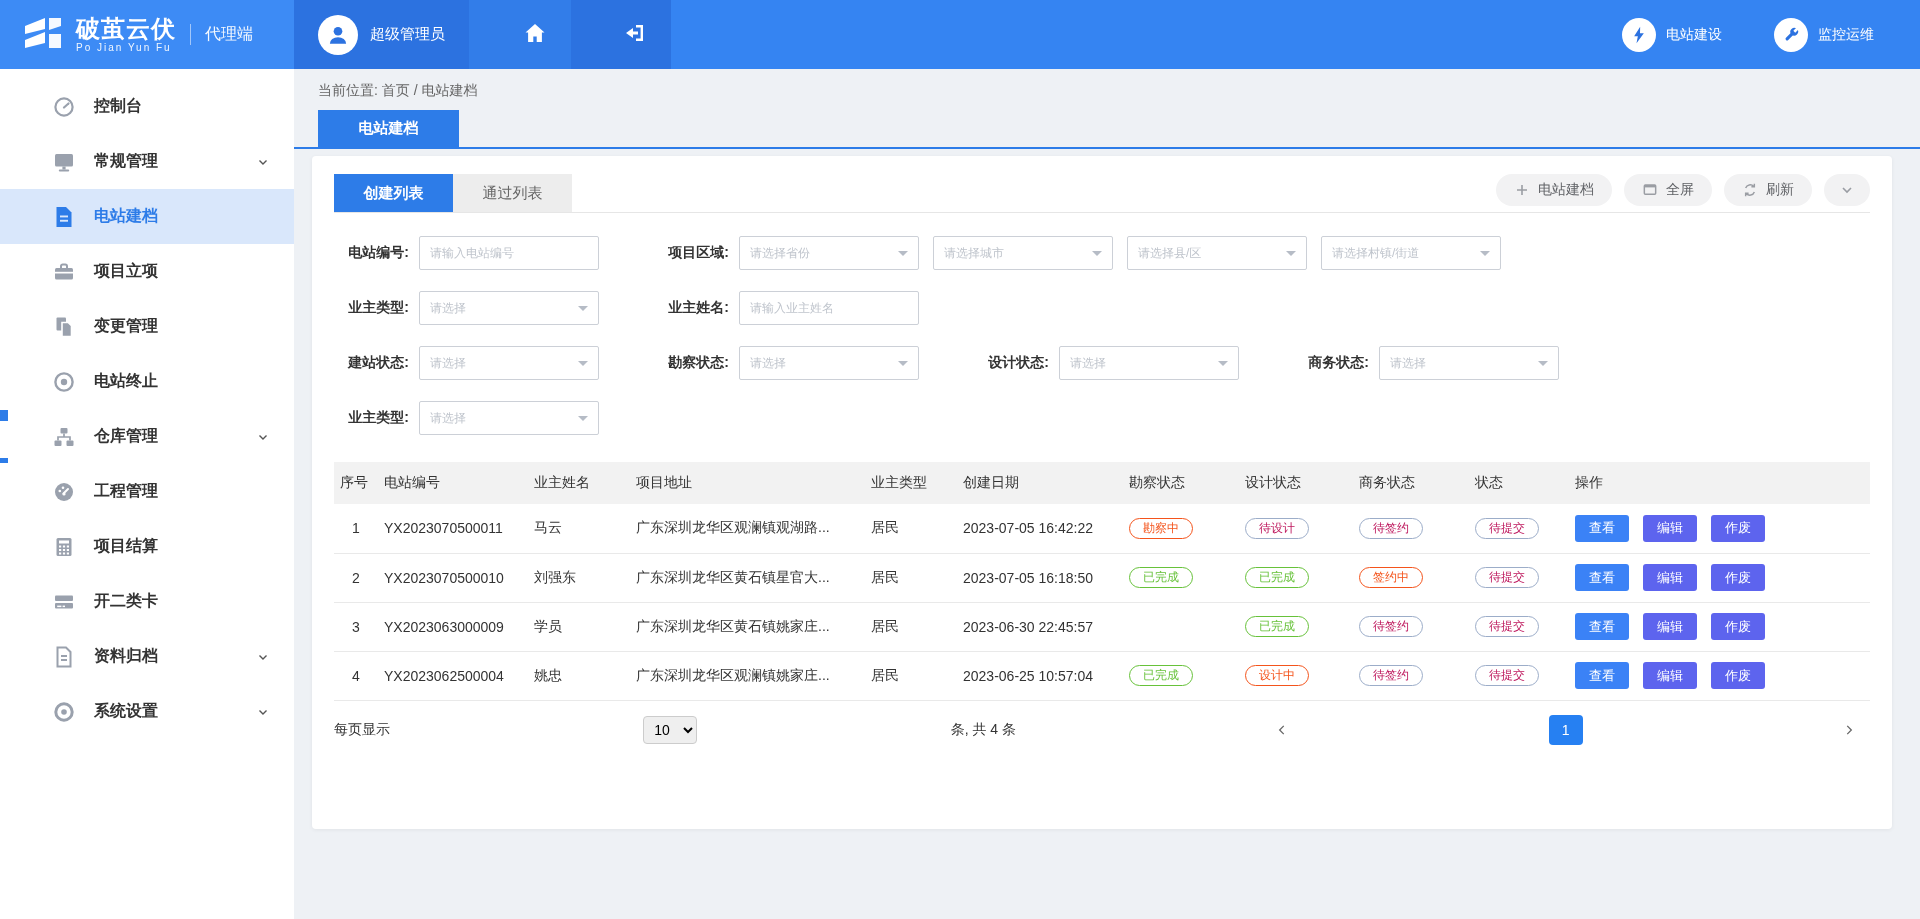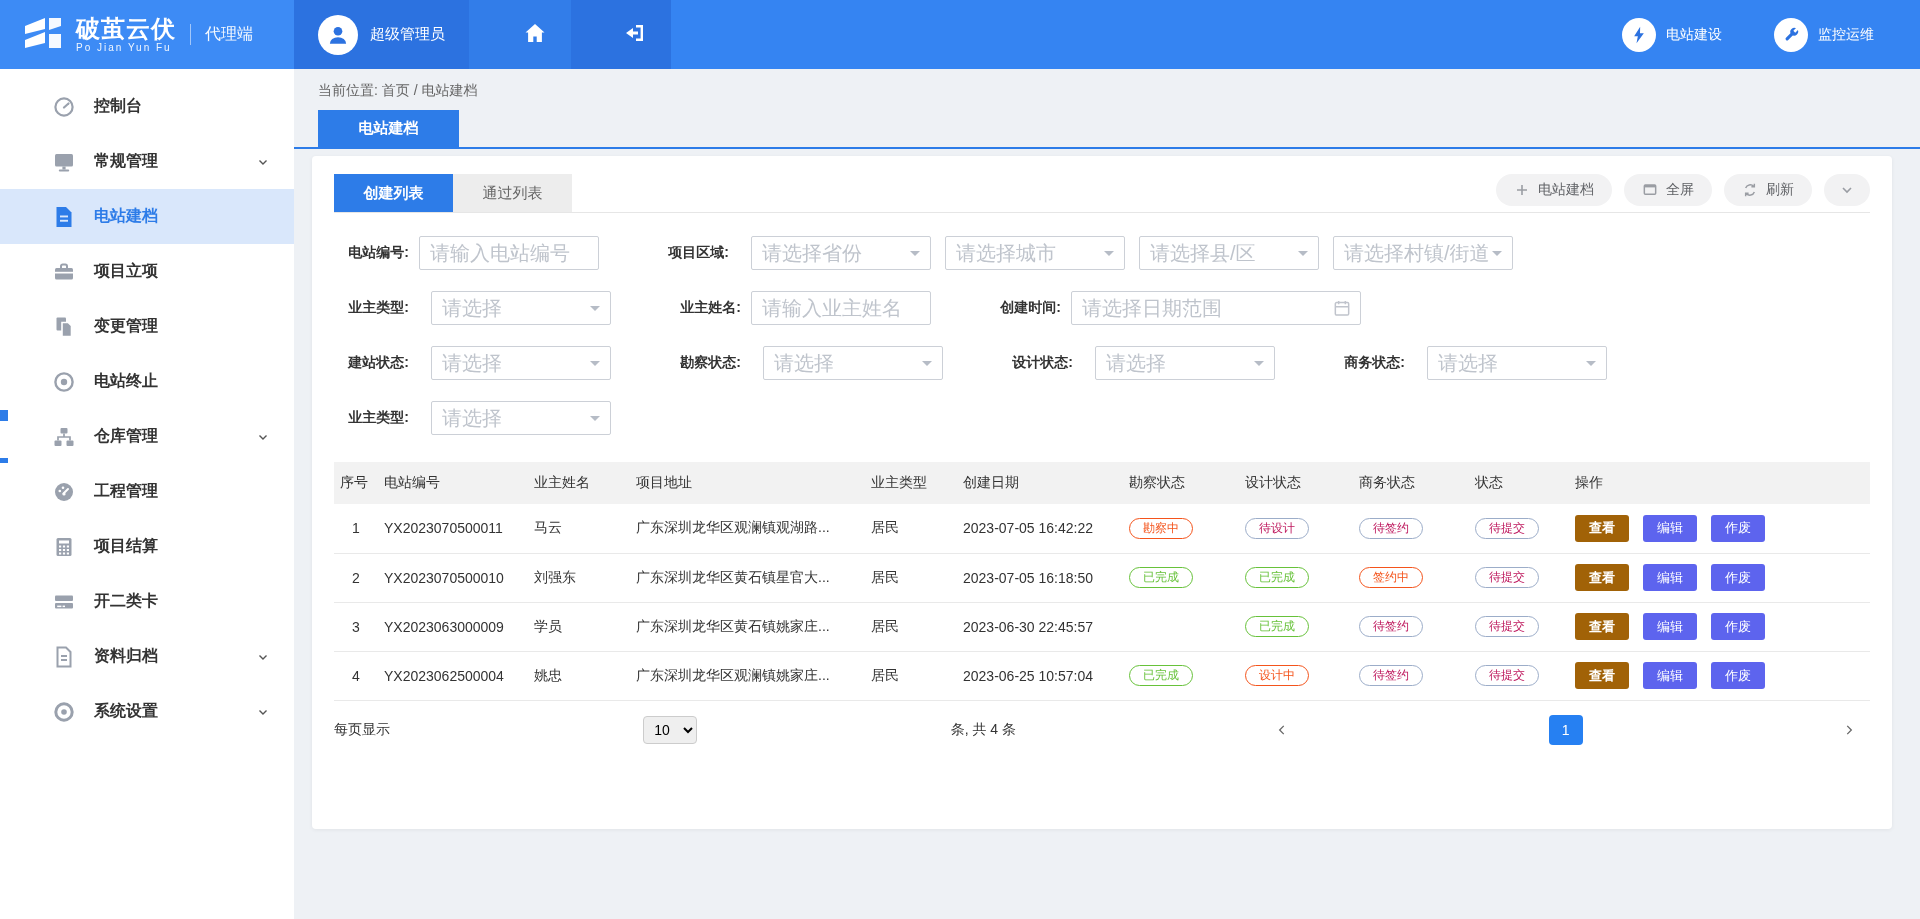--- a/index.html
+++ b/index.html
@@ -54,24 +54,24 @@
   .pill { height:32px; border-radius:17px; background:#f2f2f3; border:none; display:inline-flex; align-items:center; gap:8px; padding:0 18px; font-size:14px; color:#606266; cursor:pointer; font-family:inherit; }
   .pill svg { color:#9a9da3; }
   .pill.icon-only { padding:0 15px; }
 
   
   .filters { margin-top:23px; }
   .f-row { display:flex; align-items:center; margin-bottom:21px; }
   .f-group { display:flex; align-items:center; }
   .f-group + .f-group { margin-left:55px; }
   .f-label { width:85px; text-align:right; font-size:14px; font-weight:700; color:#333; padding-right:10px; white-space:nowrap; flex:0 0 85px; }
-  .ctl { height:34px; border:1px solid #ccd0d7; border-radius:2px; background:#fff; font-size:20px; }
+  .ctl { height:34px; border:1px solid #ccd0d7; border-radius:2px; background:#fff; font-size:12px; }
   input.ctl { width:180px; padding:0 10px; color:#333; font-family:inherit; }
   input.ctl::placeholder { color:#bfc4cc; }
-  .fake-select { width:180px; display:flex; align-items:center; justify-content:space-between; padding:0 10px; color:#bfc4cc; cursor:pointer;margin-left:12px; }
+  .fake-select { width:180px; display:flex; align-items:center; justify-content:space-between; padding:0 10px; color:#bfc4cc; cursor:pointer; }
   .fake-select .caret { width:0; height:0; border:5px solid transparent; border-top-color:#b6bcc6; margin-top:5px; }
   .region-group .fake-select + .fake-select { margin-left:14px; }
   .date-wrap { position:relative; }
   .date-wrap input { width:290px; padding-right:34px; }
   .date-wrap svg { position:absolute; right:9px; top:7px; }
 
   .btn-row { margin-top:35px; display:flex; gap:24px; }
   .btn { height:30px; min-width:90px; border:none; border-radius:3px; color:#fff; font-size:14px; display:inline-flex; align-items:center; justify-content:center; gap:7px; cursor:pointer; font-family:inherit; }
   .btn-search { background:#2d7ce8; }
   .btn-reset { background:#a9bdd8; }
@@ -92,21 +92,21 @@
   th.c-status,td.c-status { width:100px; }
 
   .badge { display:inline-block; min-width:64px; text-align:center; padding:1px 10px; border-radius:13px; border:1px solid; font-size:12px; background:#fff; }
   .badge:empty { display:none; }
   .badge.orange { color:#f4541c; border-color:#f4541c; }
   .badge.green { color:#67c23a; border-color:#67c23a; }
   .badge.steel { color:#be185d; border-color:#9cadc9; }
 
   .row-actions { display:flex; gap:14px; }
   .act-btn { height:27px; padding:0 14px; border:none; border-radius:3px; color:#fff; font-size:13px; cursor:pointer; font-family:inherit; }
-  .act-view { background:#a16207;font-weight:bold; }
+  .act-view { background:#3b82f6; }
   .act-edit, .act-void { background:#5d64ee; }
 
   
   .pagination { margin-top:14px; display:flex; align-items:center; justify-content:space-between; gap:10px; font-size:14px; color:#333; padding-right:8px; }
   .per-page { height:28px; width:54px; border:1px solid #ccc; border-radius:4px; font-size:14px; font-family:inherit; padding-left:6px; }
   .page-arrow { width:26px; height:30px; display:flex; align-items:center; justify-content:center; color:#666; cursor:pointer; background:none; border:none; }
   .page-num { width:34px; height:30px; background:#2680f2; color:#fff; border:none; border-radius:4px; font-size:14px; display:flex; align-items:center; justify-content:center; cursor:pointer; }
 </style>
 </head>
 <body>
@@ -429,30 +429,20 @@
           <div class="f-group">
             <span class="f-label">业主类型:</span>
             <div class="ctl fake-select">
                 <span>请选择</span>
                 <span class="caret"></span>
               </div>
           </div>
           <div class="f-group">
             <span class="f-label">业主姓名:</span>
             <input class="ctl" placeholder="请输入业主姓名" style="">
-          </div>
-          <div class="f-group">
-            <span class="f-label">创建时间:</span>
-            <span class="date-wrap">
-              <input class="ctl" placeholder="请选择日期范围" style="">
-              <svg width="20" height="20" viewBox="0 0 24 24">
-                  <rect x="4" y="5.5" width="16" height="15" rx="1.5" fill="none" stroke="#c0c4cc" stroke-width="1.8"></rect>
-                  <path d="M8 3.5 v4 M16 3.5 v4 M4 10.5 h16" stroke="#c0c4cc" stroke-width="1.8" fill="none"></path>
-                </svg>
-            </span>
           </div>
         </div>
 
         <div class="f-row">
           <div class="f-group">
             <span class="f-label">建站状态:</span>
             <div class="ctl fake-select">
                 <span>请选择</span>
                 <span class="caret"></span>
               </div>

